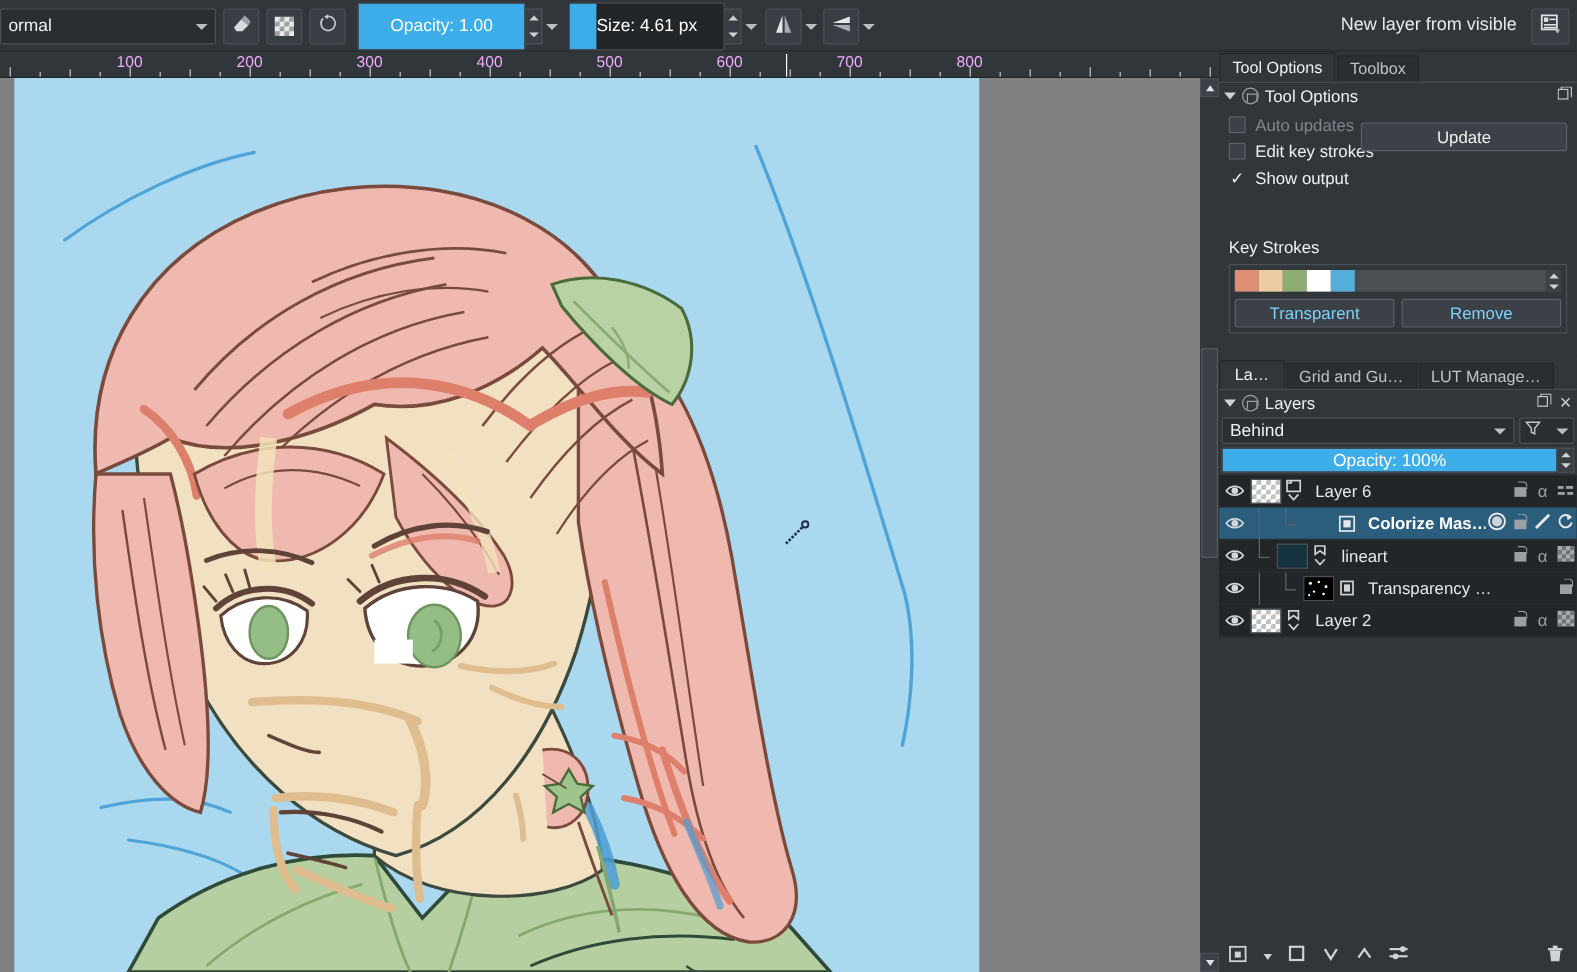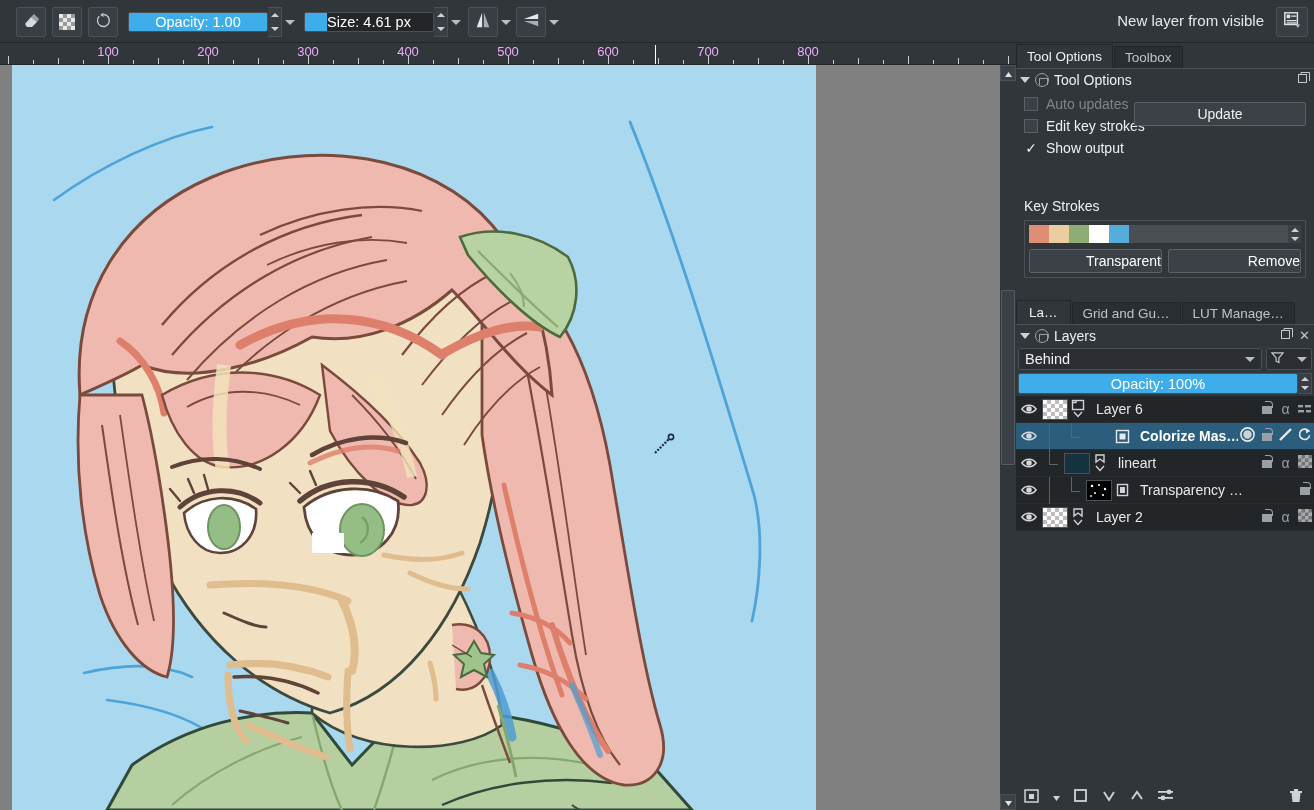--- a/index.html
+++ b/index.html
@@ -16,21 +16,21 @@
           align-items:center; padding:0 6px; position:relative; margin-left:-10px; }
   .combo .lbl{ flex:1; overflow:hidden; white-space:nowrap; }
   .caret{ width:0;height:0;border-left:5px solid transparent;border-right:5px solid transparent;
           border-top:5px solid #b9bdc1; margin-left:4px;}
   .tbtn{ width:30px;height:30px;background:#383e43;border:1px solid #4a5056;border-radius:2px;
          margin-left:6px; display:flex;align-items:center;justify-content:center; position:relative;}
   .checker{ width:16px;height:16px;
       background-image:linear-gradient(45deg,#9a9a9a 25%,transparent 25%,transparent 75%,#9a9a9a 75%),
                        linear-gradient(45deg,#9a9a9a 25%,#e8e8e8 25%,#e8e8e8 75%,#9a9a9a 75%);
       background-size:8px 8px; background-position:0 0,4px 4px;}
-  .slider{ height:20px; background:#232629; border:1px solid #4a5056; border-radius:2px;
+  .slider{ height:40px; background:#232629; border:1px solid #4a5056; border-radius:2px;
            margin-left:10px; display:flex; align-items:center; position:relative; overflow:hidden;}
   .slider .fill{ position:absolute;left:0;top:0;bottom:0;background:#3daee9; }
   .slider .txt{ position:relative; z-index:2; width:100%; text-align:center;
                 color:#fff; font-size:14.5px; }
   .spin{ width:14px;height:30px;background:#383e43;border:1px solid #4a5056;border-left:none;
          display:flex;flex-direction:column;align-items:center;justify-content:space-around;}
   .spin i{ width:0;height:0;border-left:4px solid transparent;border-right:4px solid transparent;display:block;}
   .spin .up{ border-bottom:4px solid #cfd2d4; }
   .spin .dn{ border-top:4px solid #cfd2d4; }
   .minicaret{ width:12px;height:30px; display:flex;align-items:center;justify-content:center;}
@@ -79,21 +79,21 @@
   .dt-btn{ color:#c3c8cc; font-size:13px; margin-left:6px; }
 
   .chk{ width:14px;height:14px;background:#3b4147;border:1px solid #5a6066;display:inline-block;
         vertical-align:middle; position:relative; }
   .chkline{ display:flex; align-items:center; margin:6px 0 0 8px; font-size:14px; color:#eff0f1; }
   .chkline .tx{ margin-left:8px; }
   .chkline.dim .tx{ color:#7e868c; }
   .check-mark{ color:#eff0f1; font-size:14px; width:14px; display:inline-block; text-align:center;}
   .btn{ background:#3b4147; border:1px solid #5a6066; border-radius:2px; color:#eff0f1;
         font-size:14px; height:24px; display:flex; align-items:center; justify-content:center;}
-  .btn.dim{ color:#ffffff;justify-content:flex-end; }
+  .btn.dim{ color:#7dd3fc; }
   .section-h{ color:#eff0f1; font-size:14px; margin:12px 0 6px 8px; }
   .ks-box{ margin:0 8px; border:1px solid #4a5056; background:#31363b; padding:4px; }
   .ks-strip{ display:flex; height:18px; background:#4a4f54; position:relative; }
   .sw{ width:20px; height:18px; }
   .dots{ text-align:center; color:#6f767c; font-size:11px; letter-spacing:1px; }
 
   
   .lrow{ display:flex; align-items:center; height:27px; position:relative;
          border-bottom:1px solid #292d31; font-size:14px; color:#e6e9ec; }
   .lrow.sel{ background:#2b5d7d; }
@@ -118,20 +118,24 @@
   .lb-ic{ margin-right:12px; }
   .trash{ margin-left:auto; margin-right:10px; }
 </style>
 </head>
 <body>
 
 <div id="app">
 
   <div class="toolbar">
     <div class="tb-inner" style="left:10px;">
+      <div class="combo">
+        <span class="lbl">ormal</span>
+        <span class="caret"></span>
+      </div>
 
       <div class="tbtn">
         <span>
           <svg width="17" height="17" viewBox="0 0 17 17">
               <path d="M2 12 L8 5 L14 10 L9 15 L4 15 Z" fill="#d6dadd"></path>
               <path d="M8 5 L11 2 L16 7 L14 10 Z" fill="#9aa0a6"></path>
             </svg>
         </span>
       </div>
 

